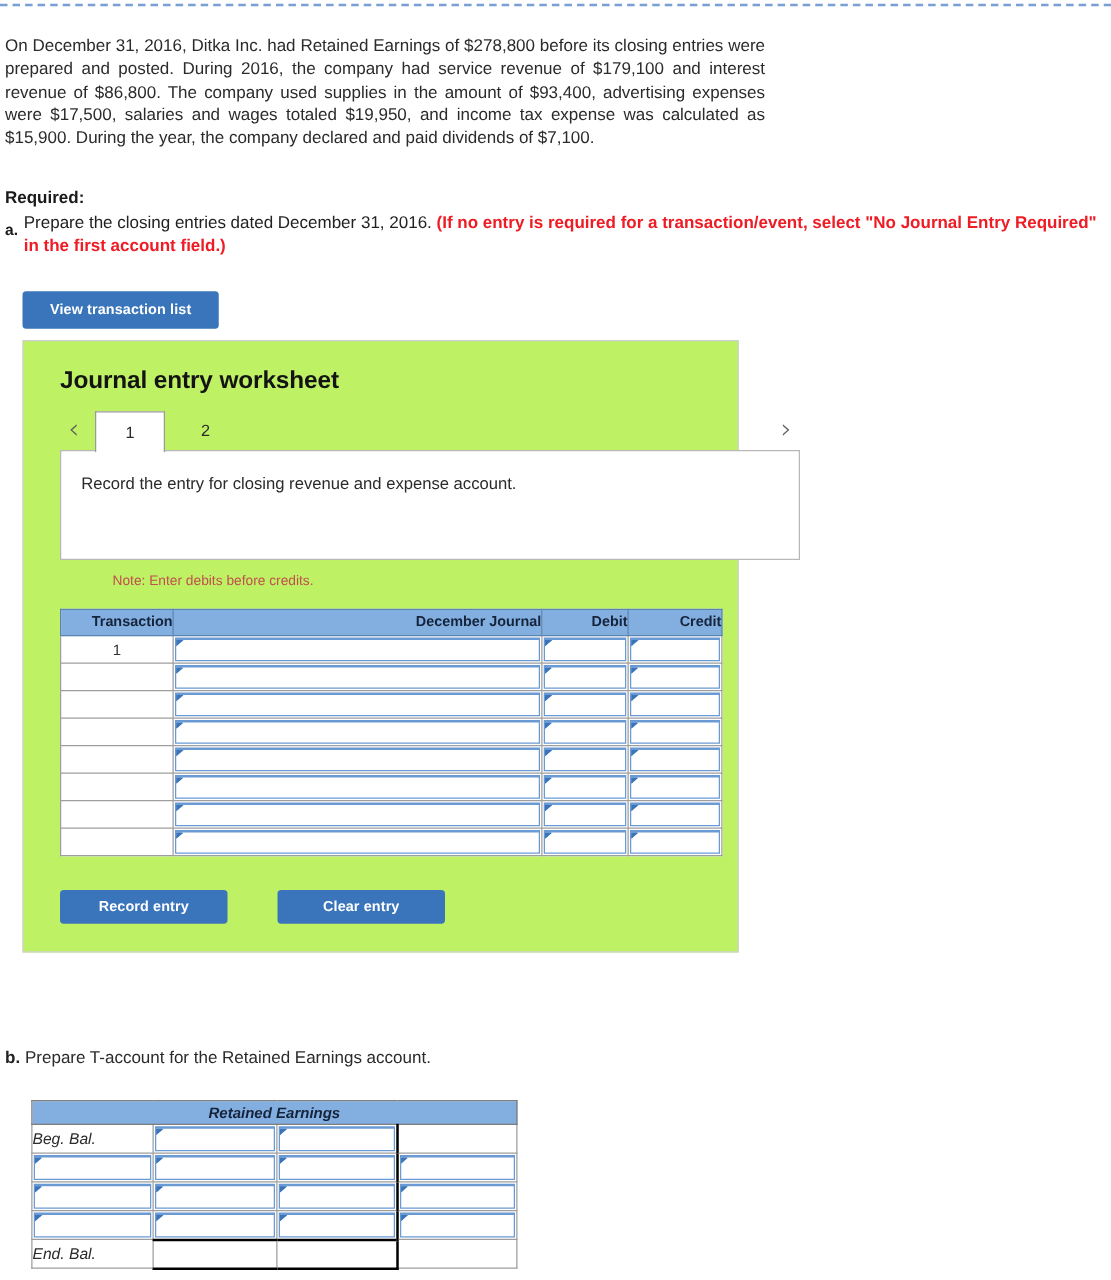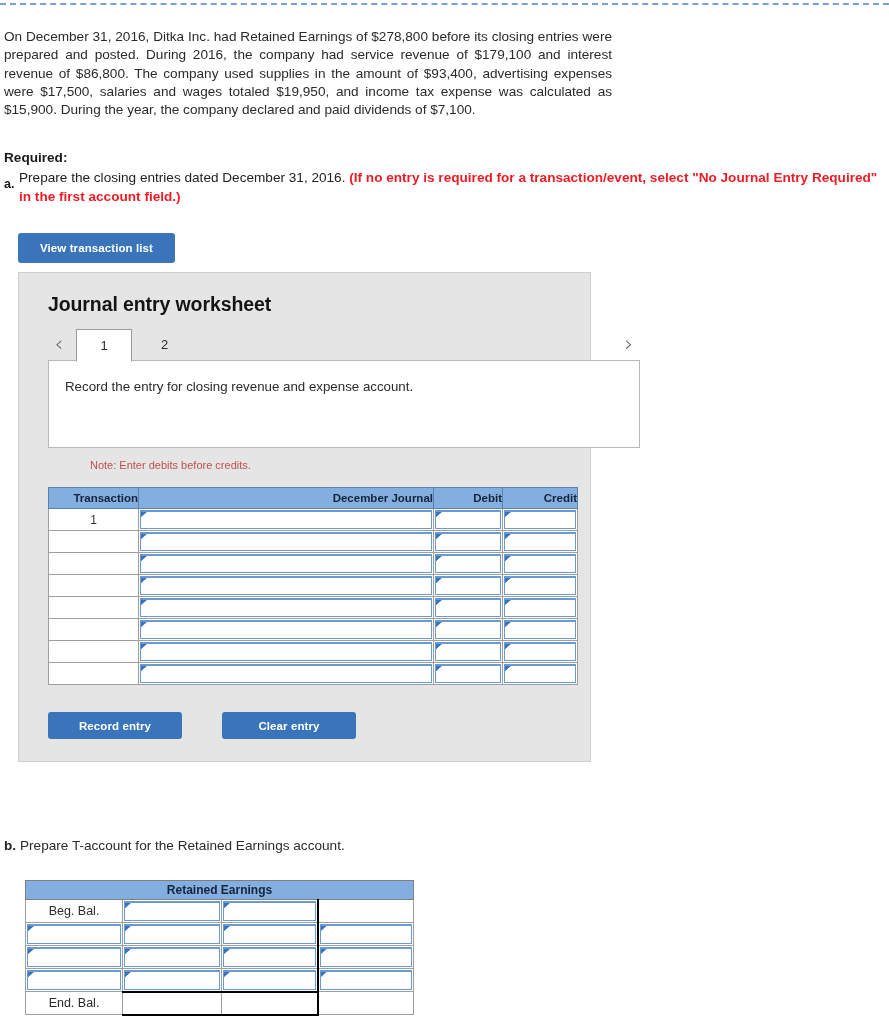--- a/index.html
+++ b/index.html
@@ -85,21 +85,21 @@
     position: absolute;
     left: 18px; top: 233px;
     width: 157px; height: 30px;
   }
 
   
   .card {
     position: absolute;
     left: 18px; top: 272px;
     width: 573px; height: 490px;
-    background: #e5e5e5;
+    background: #bef264;
     border: 1px solid #cfcfcf;
   }
   .card-title {
     position: absolute;
     left: 29px; top: 20px;
     font-size: 19.5px;
     font-weight: bold;
     color: #141414;
     letter-spacing: -0.1px;
   }
@@ -275,20 +275,21 @@
     color: #2b2b2b;
   }
 
   
   .ttable {
     position: absolute;
     left: 25px; top: 880px;
     border-collapse: collapse;
     table-layout: fixed;
     background: #ffffff;
+    font-style: italic;
   }
   .ttable td, .ttable th { padding: 0; }
   .t-head {
     background: #82aee0;
     border: 1px solid #7e7e7e;
     color: #15243a;
     font-size: 12px;
     font-weight: bold;
     height: 19px;
     text-align: center;
@@ -300,21 +301,20 @@
 
   .ttable td {
     border: 1px solid #9e9e9e;
     height: 23px;
     background: #ffffff;
   }
   .t-label {
     font-size: 12.5px;
     color: #2b2b2b;
     padding-left: 4px;
-    text-align: center;
   }
   .t-mid-left  { border-right: 2px solid #000000 !important; }
   .t-bal-top   { border-top: 2px solid #000000 !important; }
   .t-bal-bot   { border-bottom: 2px solid #000000 !important; }
   .t-empty { border: 1px solid #9e9e9e; }
 </style>
 </head>
 <body>
 
 <div class="top-rule"></div>

